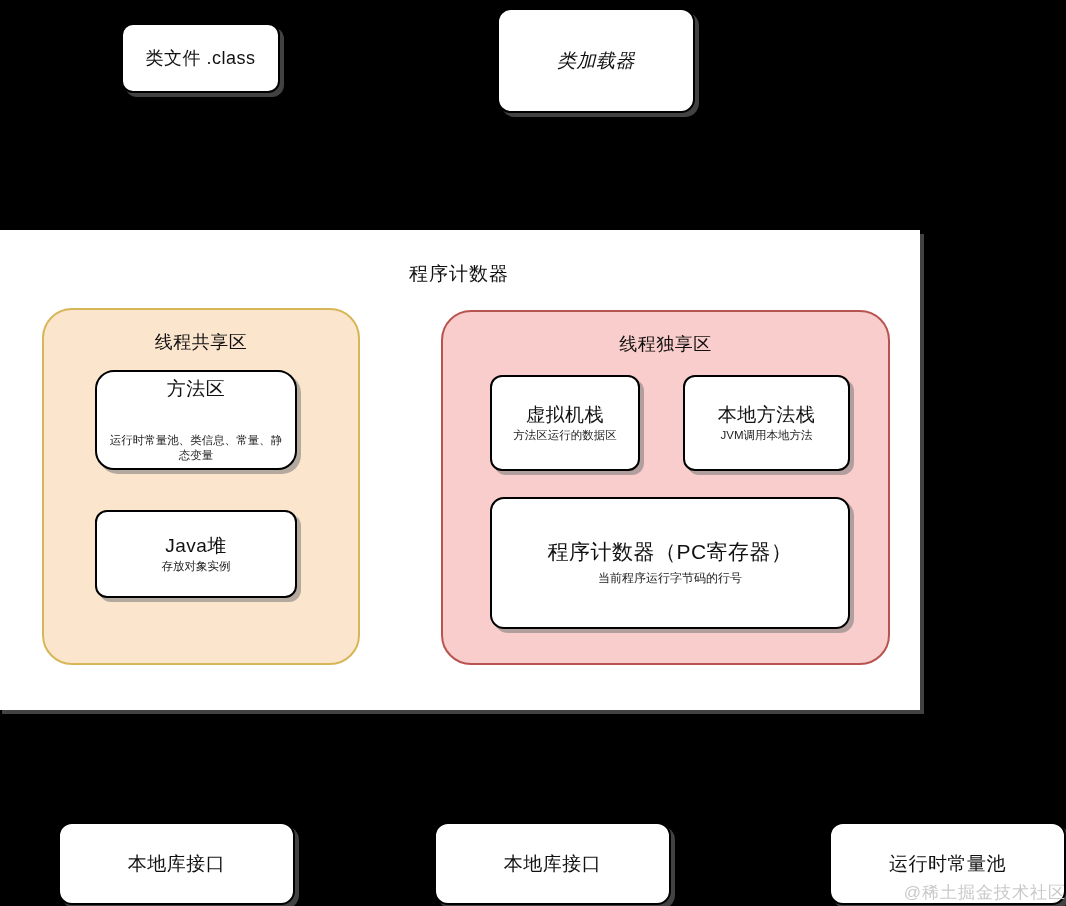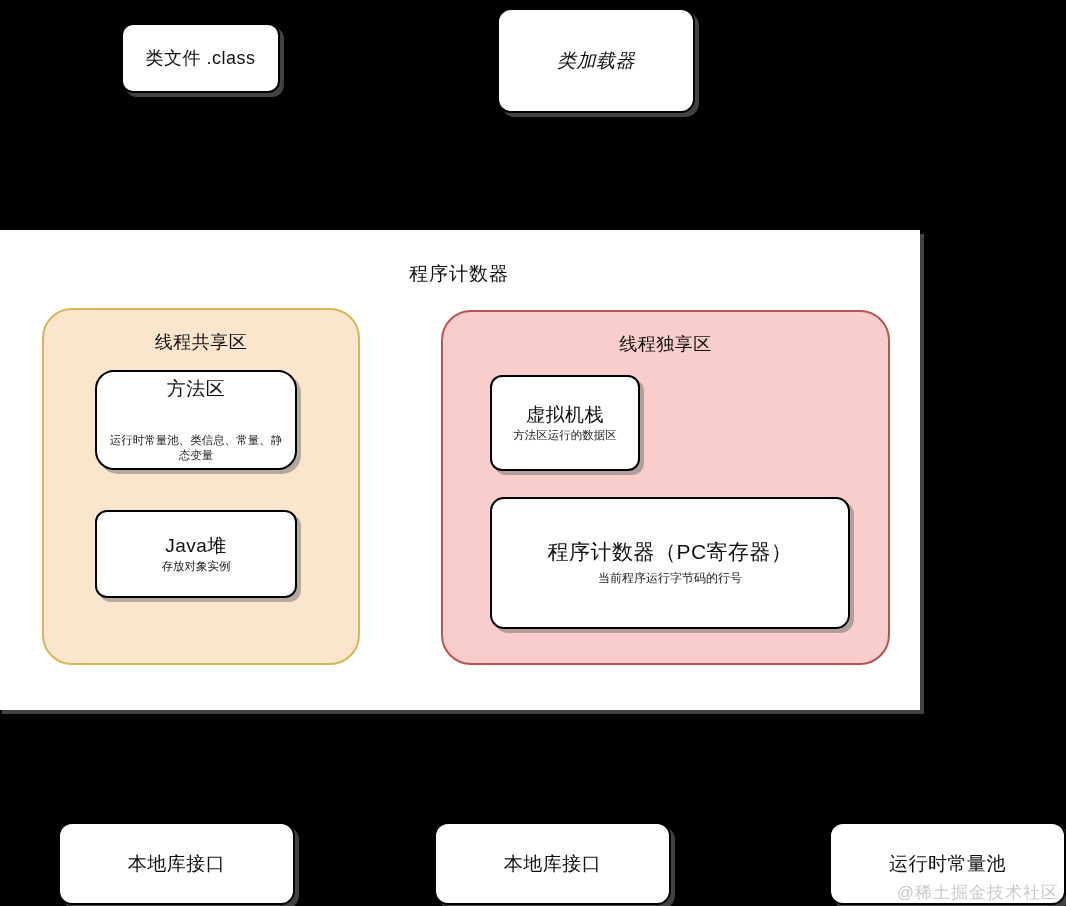--- a/index.html
+++ b/index.html
@@ -163,21 +163,21 @@
   }
   #execution-engine-node .title,
   #native-library-interface-node .title,
   #native-method-area-node .title { font-size: 19px; }
 
   
   #watermark {
     position: absolute;
     left: 890px; top: 876px;
     width: 176px;
-    text-align: center;
+    text-align: right;
     font-size: 17px;
     letter-spacing: 1px;
     color: #c9c9c9;
     white-space: nowrap;
     pointer-events: none;
   }
 </style>
 </head>
 <body>
 
@@ -211,20 +211,24 @@
 
   <div class="region" id="thread-exclusive-region">
     <div class="region-title">线程独享区</div>
   </div>
 
   <div class="node" id="vm-stack-node">
     <div class="title">虚拟机栈</div>
     <div class="subtitle">方法区运行的数据区</div>
   </div>
 
+  <div class="node" id="native-method-stack-node">
+    <div class="title">本地方法栈</div>
+    <div class="subtitle">JVM调用本地方法</div>
+  </div>
 
   <div class="node" id="pc-register-node">
     <div class="title">程序计数器（PC寄存器）</div>
     <div class="subtitle">当前程序运行字节码的行号</div>
   </div>
 
   <div class="node" id="execution-engine-node">
     <div class="title">本地库接口</div>
   </div>
 

